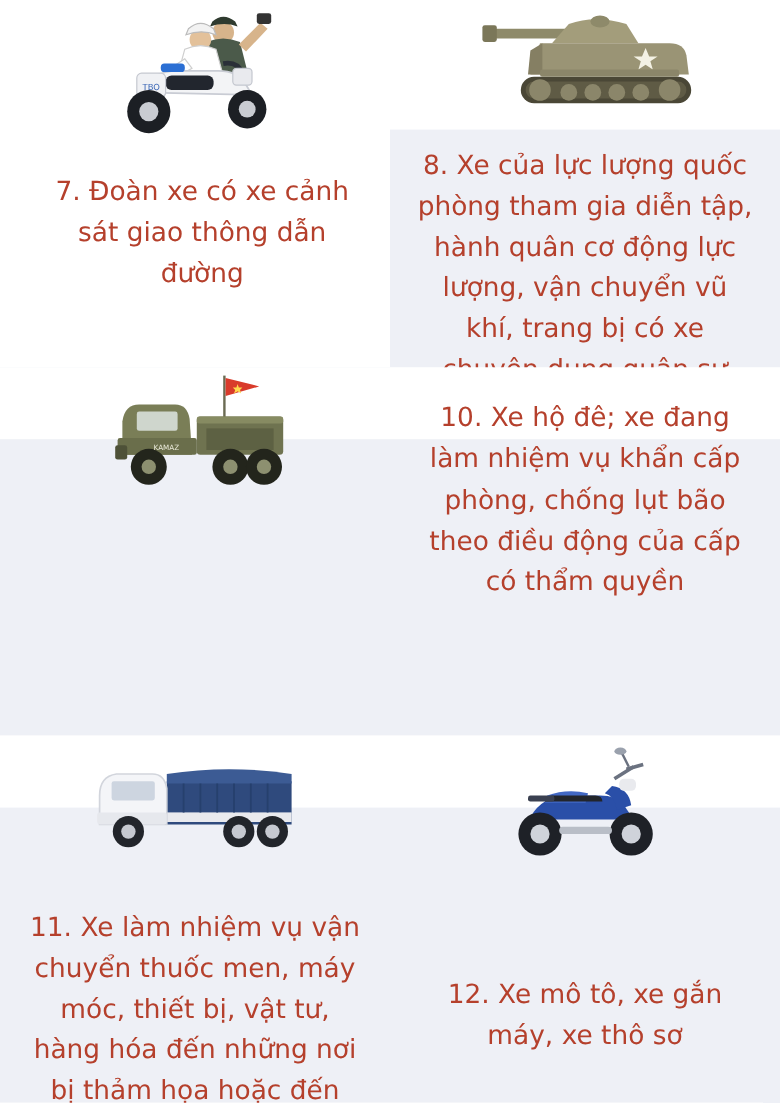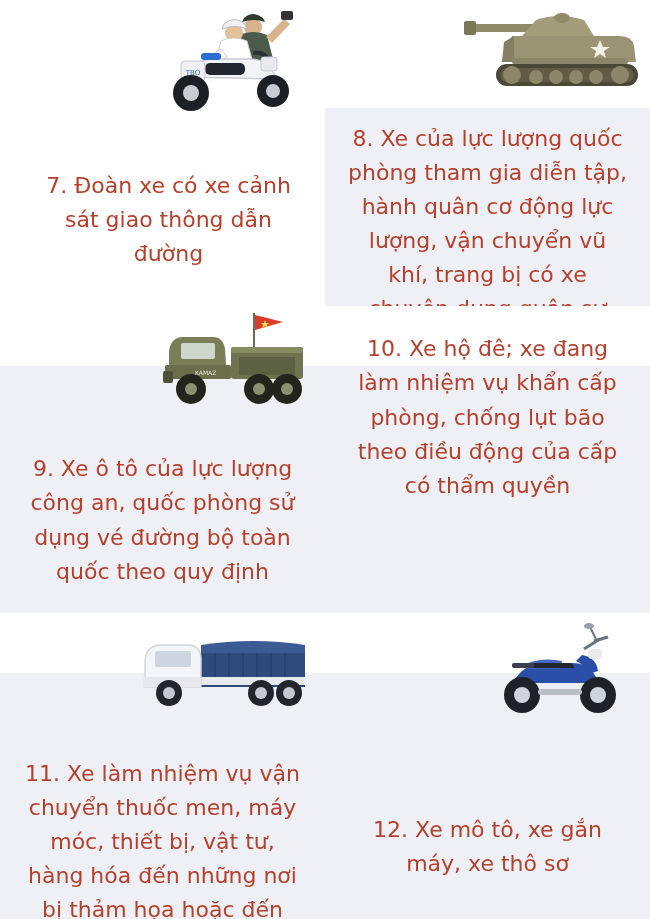--- a/index.html
+++ b/index.html
@@ -49,35 +49,35 @@
   }
   .cell.r2 .whitetop { height: 60px; }
   .cell.r3 .whitetop { height: 60px; }
   .illus {
     position: relative;
     z-index: 2;
     height: 118px;
     width: 100%;
     display: flex;
     align-items: center;
-    justify-content: flex-end;
+    justify-content: center;
     margin-top: 2px;
   }
   .caption {
     position: relative;
     z-index: 2;
     color: #b5402c;
     font-size: 22px;
     line-height: 1.55;
     text-align: center;
     padding: 0 22px;
     font-family: "DejaVu Sans", sans-serif;
   }
   .cell.c8 .caption { margin-top: 4px; }
-  .cell.c7 .caption { margin-top: 49px; padding-left: 34px; }
+  .cell.c7 .caption { margin-top: 24px; padding-left: 34px; }
   .cell.c9 .caption { margin-top: 26px; }
   .cell.c10 .caption { margin-top: 26px; text-align: center; }
   .cell.c11 .caption { margin-top: 32px; }
   .cell.c12 .caption { margin-top: 80px; }
 
   svg { display: block; }
 </style>
 </head>
 <body>
 
@@ -174,21 +174,20 @@
 
         <circle cx="56" cy="82" r="15" fill="#23251c"></circle>
         <circle cx="56" cy="82" r="6" fill="#8d9070"></circle>
         <circle cx="124" cy="82" r="15" fill="#23251c"></circle>
         <circle cx="124" cy="82" r="6" fill="#8d9070"></circle>
         <circle cx="152" cy="82" r="15" fill="#23251c"></circle>
         <circle cx="152" cy="82" r="6" fill="#8d9070"></circle>
         <text x="60" y="68" font-size="6" fill="#e8e8d8" font-family="DejaVu Sans, sans-serif">KAMAZ</text>
       </svg>
     </div>
-    <div class="caption">9. Xe ô tô của lực lượng công an, quốc phòng sử dụng vé đường bộ toàn quốc theo quy định</div>
   </div>
 
   <div class="cell c10 r2">
     <div class="band"></div>
     <div class="whitetop"></div>
     <div class="caption">10. Xe hộ đê; xe đang làm nhiệm vụ khẩn cấp phòng, chống lụt bão theo điều động của cấp có thẩm quyền</div>
   </div>
 
   <div class="cell c11 r3">
     <div class="band"></div>

